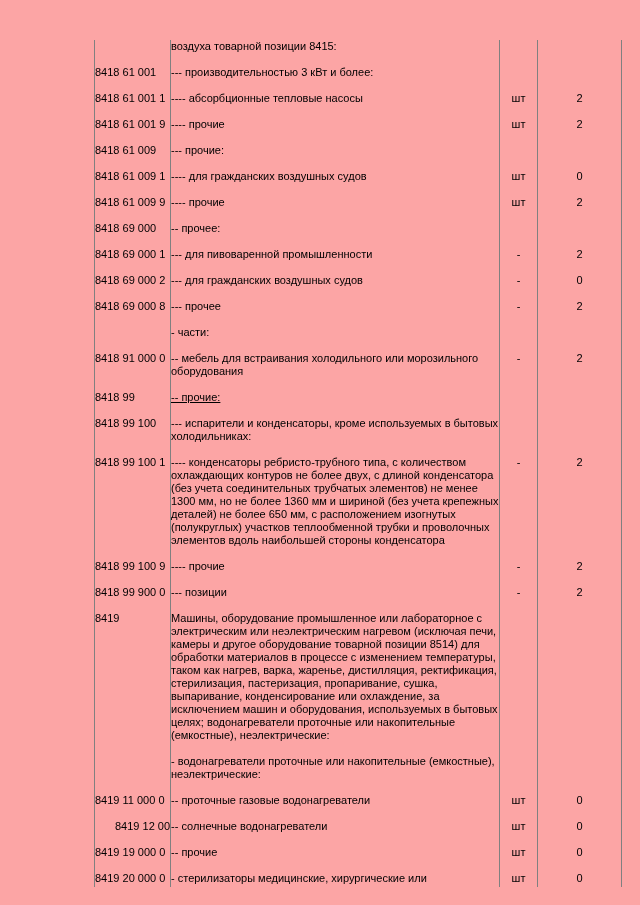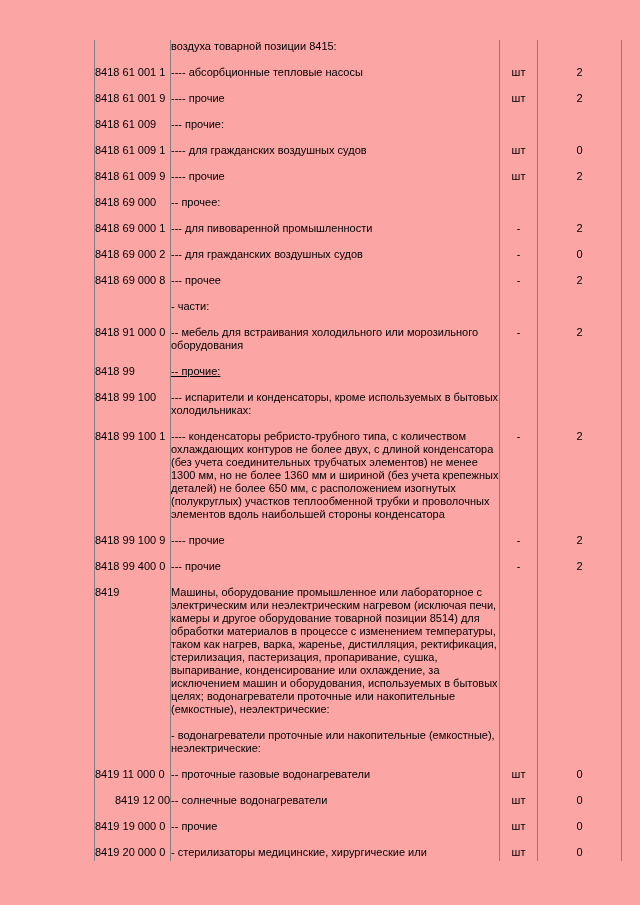--- a/index.html
+++ b/index.html
@@ -71,20 +71,26 @@
       <col style="width:84px">
     </colgroup>
     <tbody id="table-body">
         <tr class="table-row">
     <td class="cell-code" style="border-left-color: rgb(128, 128, 128);"></td>
     <td class="cell-desc" style="border-left-color: rgb(128, 128, 128);">воздуха товарной позиции 8415:</td>
     <td class="cell-unit" style="border-left-color: rgb(128, 128, 128);"></td>
     <td class="cell-qty" style="border-left-color: rgb(128, 128, 128); border-right-color: rgb(128, 128, 128);"></td>
   </tr>
         <tr class="table-row">
+    <td class="cell-code" style="border-left-color: rgb(128, 128, 128);">8418 61 001</td>
+    <td class="cell-desc" style="border-left-color: rgb(128, 128, 128);">--- производительностью 3 кВт и более:</td>
+    <td class="cell-unit" style="border-left-color: rgb(128, 128, 128);"></td>
+    <td class="cell-qty" style="border-left-color: rgb(128, 128, 128); border-right-color: rgb(128, 128, 128);"></td>
+  </tr>
+        <tr class="table-row">
     <td class="cell-code" style="border-left-color: rgb(128, 128, 128);">8418 61 001 1</td>
     <td class="cell-desc" style="border-left-color: rgb(128, 128, 128);">---- абсорбционные тепловые насосы</td>
     <td class="cell-unit" style="border-left-color: rgb(128, 128, 128);">шт</td>
     <td class="cell-qty" style="border-left-color: rgb(128, 128, 128); border-right-color: rgb(128, 128, 128);">2</td>
   </tr>
         <tr class="table-row">
     <td class="cell-code" style="border-left-color: rgb(128, 128, 128);">8418 61 001 9</td>
     <td class="cell-desc" style="border-left-color: rgb(128, 128, 128);">---- прочие</td>
     <td class="cell-unit" style="border-left-color: rgb(128, 128, 128);">шт</td>
     <td class="cell-qty" style="border-left-color: rgb(128, 128, 128); border-right-color: rgb(128, 128, 128);">2</td>
@@ -161,22 +167,22 @@
     <td class="cell-unit" style="border-left-color: rgb(128, 128, 128);">-</td>
     <td class="cell-qty" style="border-left-color: rgb(128, 128, 128); border-right-color: rgb(128, 128, 128);">2</td>
   </tr>
         <tr class="table-row">
     <td class="cell-code" style="border-left-color: rgb(128, 128, 128);">8418 99 100 9</td>
     <td class="cell-desc" style="border-left-color: rgb(128, 128, 128);">---- прочие</td>
     <td class="cell-unit" style="border-left-color: rgb(128, 128, 128);">-</td>
     <td class="cell-qty" style="border-left-color: rgb(128, 128, 128); border-right-color: rgb(128, 128, 128);">2</td>
   </tr>
         <tr class="table-row">
-    <td class="cell-code" style="border-left-color: rgb(128, 128, 128);">8418 99 400 0</td>
-    <td class="cell-desc" style="border-left-color: rgb(128, 128, 128);">--- прочие</td>
+    <td class="cell-code" style="border-left-color: rgb(128, 128, 128);">8418 99 900 0</td>
+    <td class="cell-desc" style="border-left-color: rgb(128, 128, 128);">--- позиции</td>
     <td class="cell-unit" style="border-left-color: rgb(128, 128, 128);">-</td>
     <td class="cell-qty" style="border-left-color: rgb(128, 128, 128); border-right-color: rgb(128, 128, 128);">2</td>
   </tr>
         <tr class="table-row">
     <td class="cell-code" style="border-left-color: rgb(128, 128, 128); margin-top: 48px;">8419</td>
     <td class="cell-desc" style="border-left-color: rgb(128, 128, 128);">Машины, оборудование промышленное или лабораторное с электрическим или неэлектрическим нагревом (исключая печи, камеры и другое оборудование товарной позиции 8514) для обработки материалов в процессе с изменением температуры, таком как нагрев, варка, жаренье, дистилляция, ректификация, стерилизация, пастеризация, пропаривание, сушка, выпаривание, конденсирование или охлаждение, за исключением машин и оборудования, используемых в бытовых целях; водонагреватели проточные или накопительные (емкостные), неэлектрические:</td>
     <td class="cell-unit" style="border-left-color: rgb(128, 128, 128);"></td>
     <td class="cell-qty" style="border-left-color: rgb(128, 128, 128); border-right-color: rgb(128, 128, 128);"></td>
   </tr>
         <tr class="table-row">

